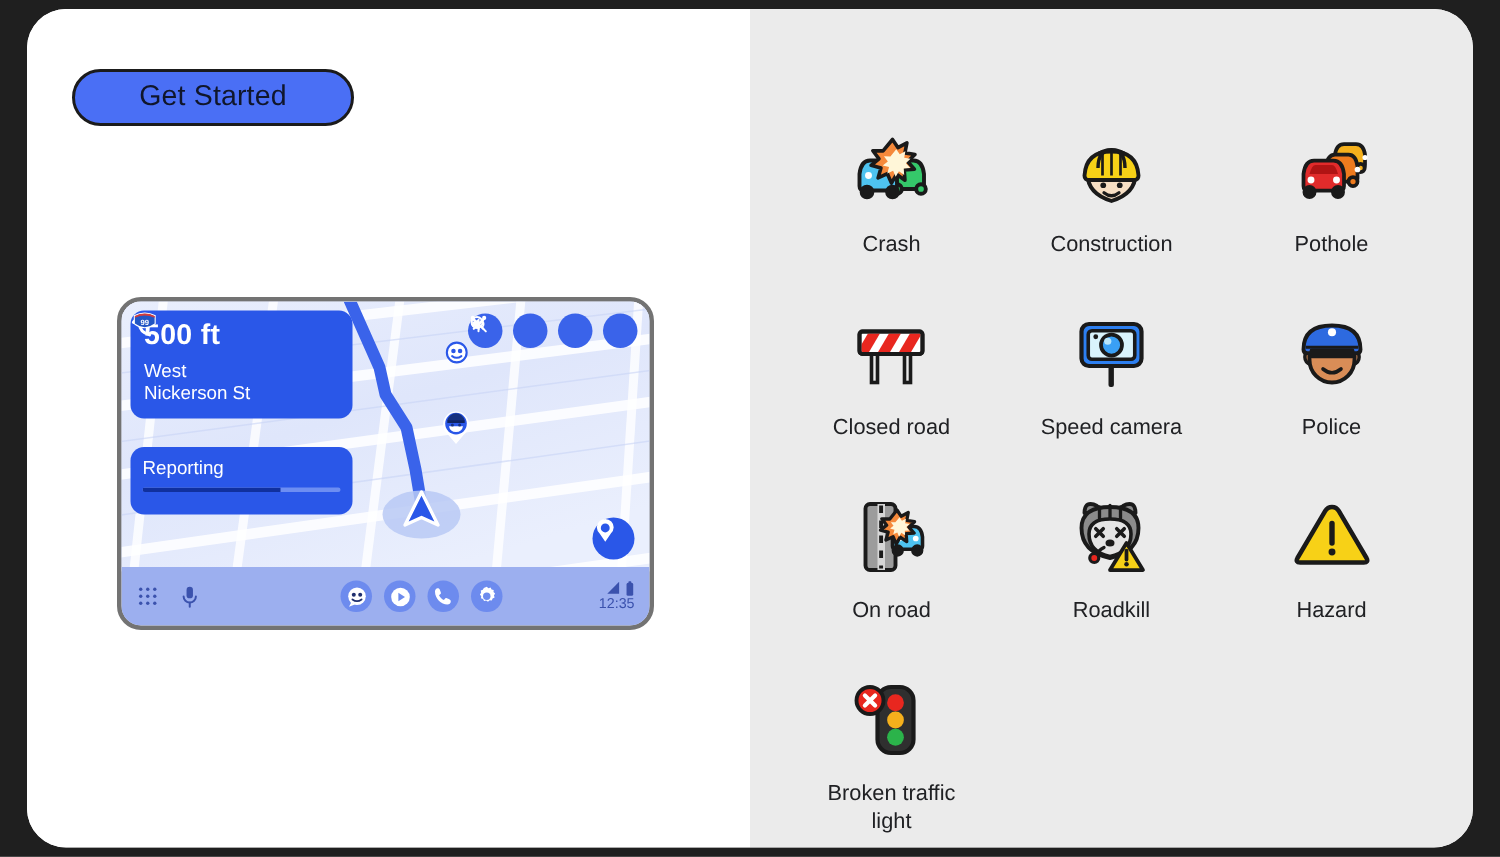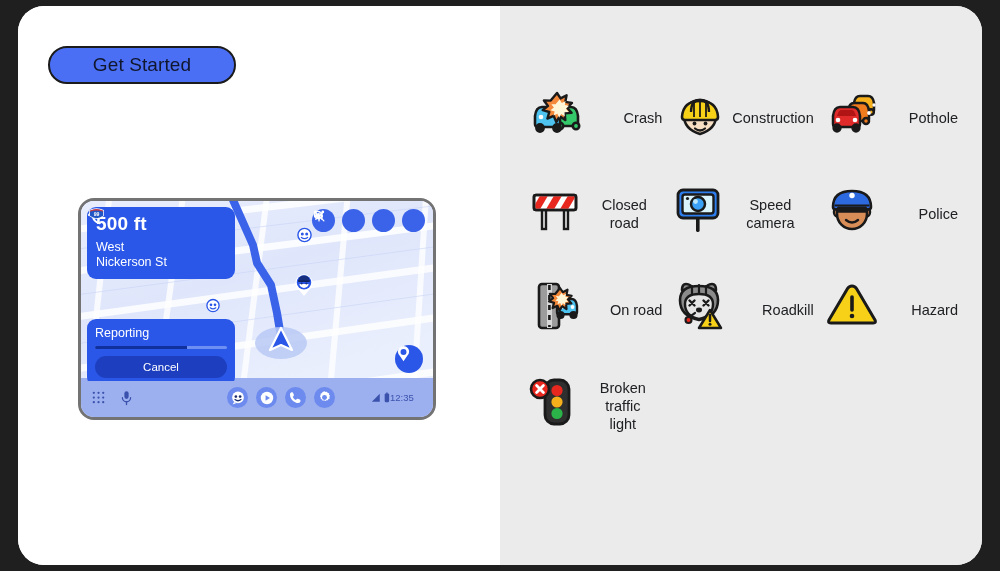--- a/index.html
+++ b/index.html
@@ -90,21 +90,21 @@
   .nav-arrow { width: 19px; height: 19px; flex: 0 0 19px; }
   .nav-dist { font-size: 19px; font-weight: 600; letter-spacing: .2px; line-height: 1; }
   .nav-street1 { display: flex; align-items: flex-end; gap: 5px; margin-top: 7px; }
   .shield { width: 19px; height: 15px; flex: 0 0 19px; }
   .nav-st-text { font-size: 12.5px; line-height: 1.18; }
   .nav-street2 { font-size: 12.5px; line-height: 1.18; margin-top: 0; }
 
   
   .report-card {
     position: absolute;
-    left: 6px; top: 118px;
+    left: 6px; top: 97px;
     width: 148px;
     background: #2a57e8;
     border-radius: 9px;
     padding: 7px 8px 8px 8px;
     z-index: 6;
   }
   .report-title { color: #fff; font-size: 12.5px; font-weight: 500; margin-bottom: 6px; }
   .report-progress {
     height: 3px; width: 100%;
     background: #6d8ef2;
@@ -160,21 +160,21 @@
     position: absolute;
     left: 0; right: 0; bottom: 0;
     height: 39px;
     background: #9cafef;
     display: flex;
     align-items: center;
     padding: 0 10px;
   }
   .tb-left { display: flex; align-items: center; gap: 14px; width: 100px; }
   .tb-center { flex: 1; display: flex; align-items: center; justify-content: center; gap: 8px; }
-  .tb-right { width: 52px; display: flex; flex-direction: row; align-items: flex-end; gap: 0px; }
+  .tb-right { width: 52px; display: flex; flex-direction: column; align-items: flex-end; gap: 0px; }
   .tb-app {
     width: 21px; height: 21px; border-radius: 50%;
     background: #6d8bee;
     display: flex; align-items: center; justify-content: center;
     cursor: pointer;
   }
   .tb-time { font-size: 9.5px; color: #3b52ad; line-height: 1.1; }
   .tb-icon { cursor: pointer; }
 
   
@@ -184,24 +184,23 @@
     padding: 76px 24px 20px 24px;
   }
   .icon-grid {
     display: grid;
     grid-template-columns: repeat(3, 1fr);
     row-gap: 32px;
     column-gap: 6px;
   }
   .grid-cell {
     display: flex;
-    flex-direction: row;
+    flex-direction: column;
     align-items: center;
     cursor: pointer;
-    justify-content: space-between;
   }
   .cell-icon {
     width: 64px; height: 64px;
     display: flex; align-items: center; justify-content: center;
   }
   .cell-label {
     margin-top: 8px;
     font-size: 14.5px;
     color: #202124;
     text-align: center;
@@ -309,21 +308,20 @@
               <span class="nav-st-text">West</span>
             </div>
             <div class="nav-street2">Nickerson St</div>
           </div>
 
           <div class="report-card">
             <div class="report-title">Reporting</div>
             <div class="report-progress">
               <i id="report-fill" style="width: 70%;"></i>
             </div>
-            <button class="cancel-btn">Cancel</button>
           </div>
 
           <div class="map-ctrls">
             <div class="ctrl-btn">
               <svg width="14" height="14" viewBox="0 0 20 20">
                 <circle cx="8.6" cy="8.6" r="5.2" stroke="#ffffff" stroke-width="1.9" fill="none"></circle>
                 <path d="M12.6 12.6 L17 17" stroke="#ffffff" stroke-width="1.9" stroke-linecap="round"></path>
               </svg>
             </div>
             <div class="ctrl-btn">

